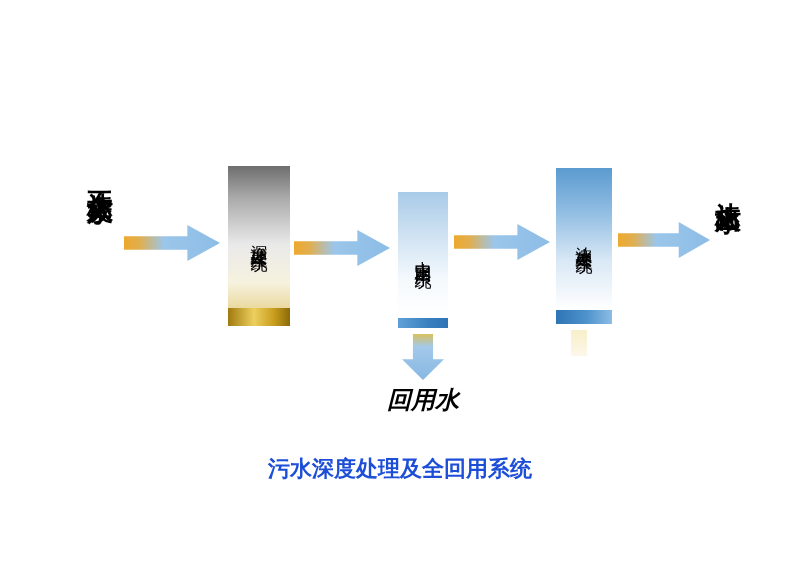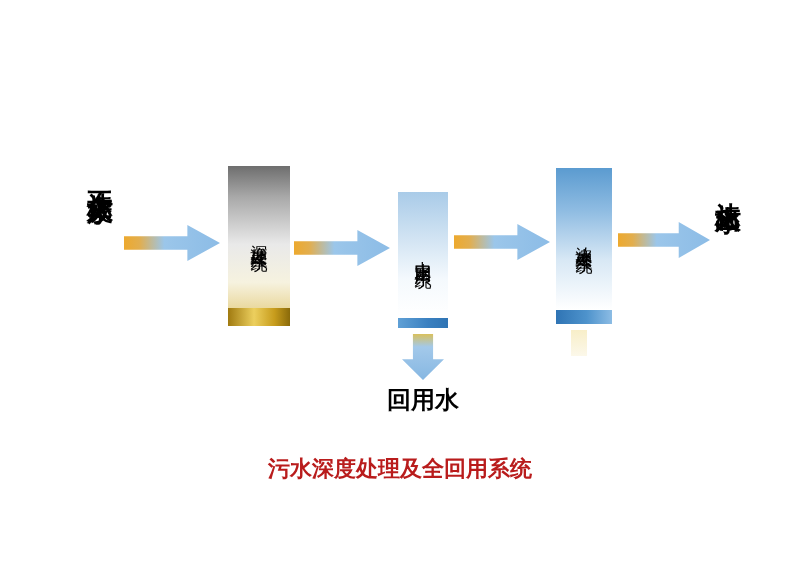--- a/index.html
+++ b/index.html
@@ -81,25 +81,26 @@
     position: absolute;
     background: linear-gradient(180deg, #e8c84a 0%, #f4e7b8 100%);
     opacity: 0.30;
   }
 
   .reuse-label {
     font-size: 24px;
     font-weight: bold;
     color: #000;
     text-align: center;
+    font-style: italic;
   }
   .caption {
     font-size: 22px;
     font-weight: bold;
-    color: #b91c1c;
+    color: #1d4ed8;
     text-align: center;
     width: 100%;
   }
 </style>
 </head>
 <body>
 
 <div class="canvas">
 
   <div class="abs vtext big-label" style="left:86px; top:170px;">不达标废水</div>

